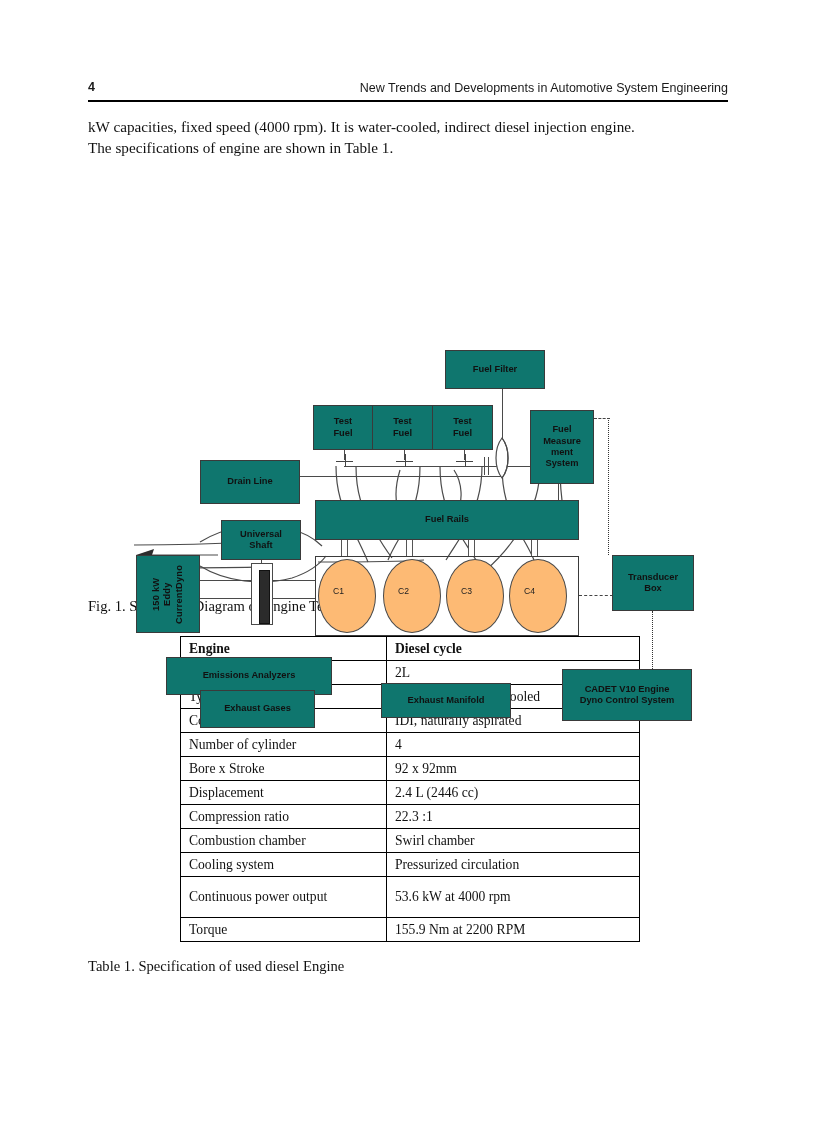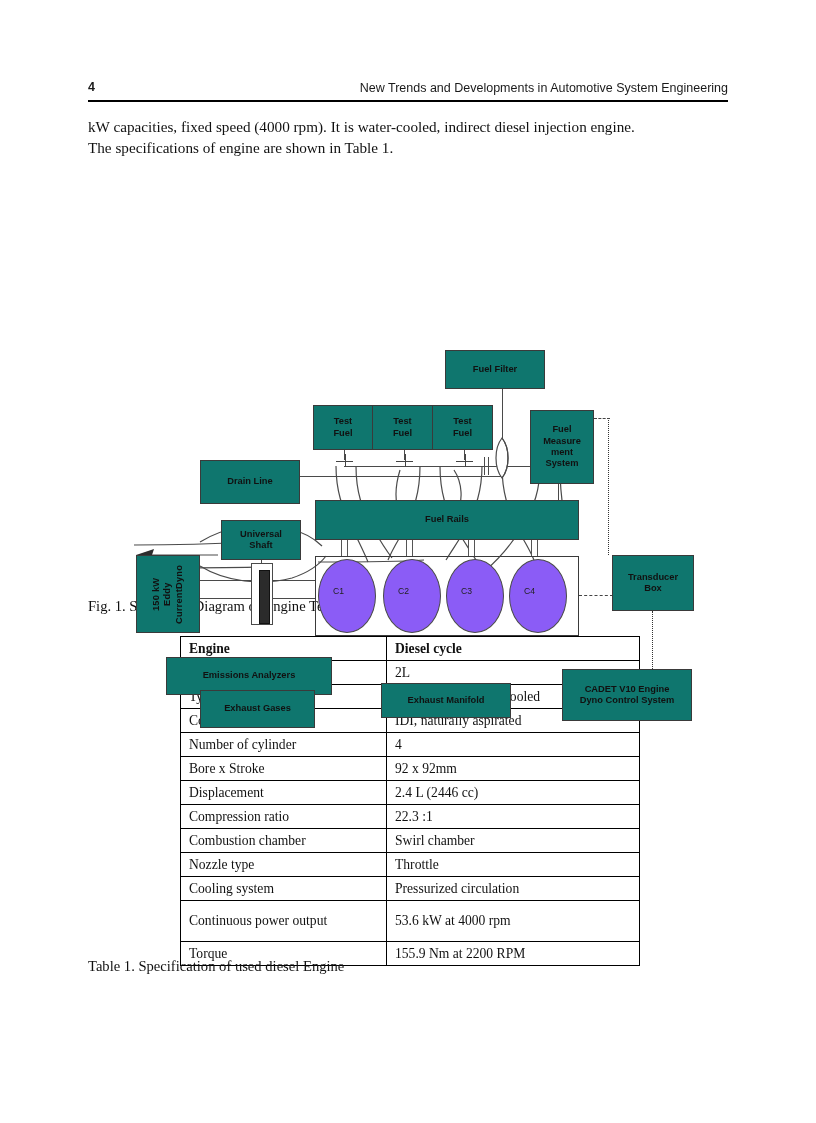--- a/index.html
+++ b/index.html
@@ -123,21 +123,21 @@
     position: absolute;
     width: 0;
     border-left: 1.6px dotted #333;
     z-index: 2;
   }
   .cyl {
     position: absolute;
     box-sizing: border-box;
     border: 1.2px solid #4a4a4a;
     border-radius: 50%;
-    background: #8b5cf6;
+    background: #fdba74;
     font-family: "Liberation Sans", sans-serif;
     font-size: 8.6px;
     color: #222;
     z-index: 6;
   }
   .cyl span {
     position: absolute;
     left: 14px;
     top: 26px;
   }
@@ -413,24 +413,20 @@
       </tr>
       <tr>
         <td class="k">Compression ratio</td>
         <td>22.3 :1</td>
       </tr>
       <tr>
         <td class="k">Combustion chamber</td>
         <td>Swirl chamber</td>
       </tr>
       <tr>
-        <td class="k">Nozzle type</td>
-        <td>Throttle</td>
-      </tr>
-      <tr>
         <td class="k">Cooling system</td>
         <td>Pressurized circulation</td>
       </tr>
       <tr class="tall">
         <td class="k">Continuous power output</td>
         <td>53.6 kW at 4000 rpm</td>
       </tr>
       <tr>
         <td class="k">Torque</td>
         <td>155.9 Nm at 2200 RPM</td>

